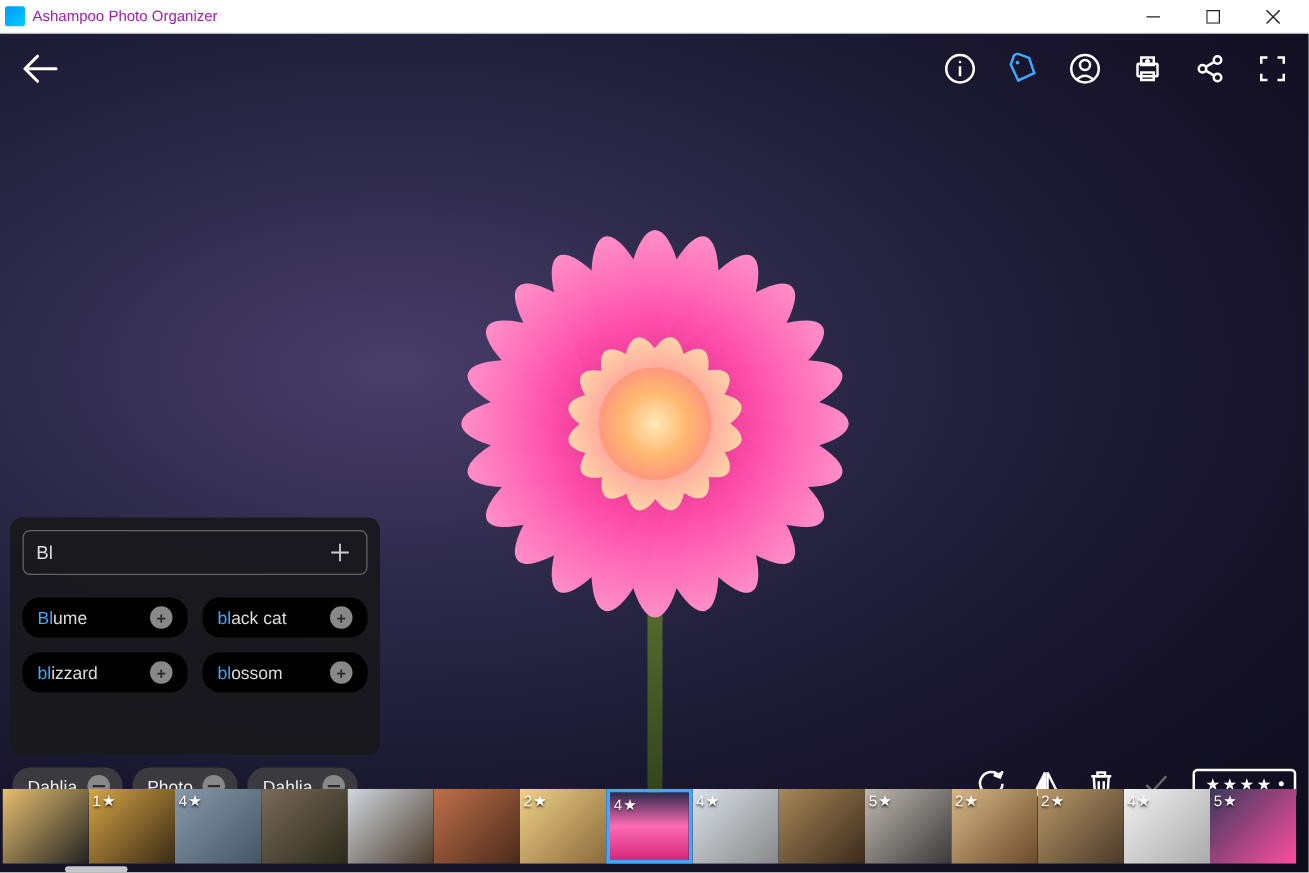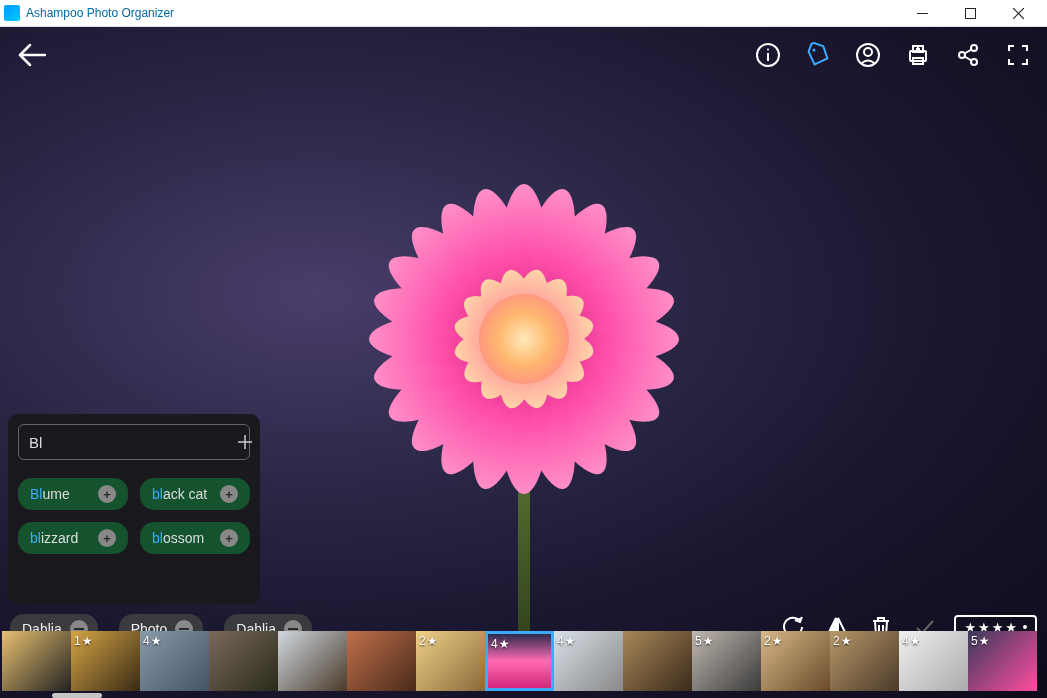--- a/index.html
+++ b/index.html
@@ -21,21 +21,21 @@
 }
 .app-icon {
   width: 16px;
   height: 16px;
   margin-right: 6px;
   background: linear-gradient(135deg, #0099ff, #00ccff);
   border-radius: 2px;
 }
 .title-text {
   font-size: 12px;
-  color: #0369a1;
+  color: #a21caf;
   flex: 1;
 }
 .win-controls {
   display: flex;
   gap: 18px;
   padding-right: 10px;
 }
 .win-btn {
   width: 30px;
   height: 27px;
@@ -129,21 +129,21 @@
   stroke: #ffffff;
   stroke-width: 2;
   fill: none;
 }
 .tool-btn.active svg { stroke: #3da9ff; }
 
 .tag-editor {
   position: absolute;
   left: 8px;
   top: 387px;
-  width: 252px;
+  width: 296px;
   background: rgba(24, 24, 28, 0.95);
   border-radius: 10px;
   padding: 10px;
 }
 .tag-input-row {
   display: flex;
   align-items: center;
   gap: 8px;
   border: 1px solid #666;
   border-radius: 6px;
@@ -168,21 +168,21 @@
   align-items: center;
   justify-content: center;
 }
 .suggestions {
   display: grid;
   grid-template-columns: 1fr 1fr;
   gap: 12px 12px;
   margin-bottom: 40px;
 }
 .suggestion {
-  background: #14532d;
+  background: #000000;
   border-radius: 14px;
   padding: 7px 12px;
   display: flex;
   align-items: center;
   justify-content: space-between;
   cursor: pointer;
   font-size: 14px;
 }
 .suggestion .highlight { color: #3da9ff; }
 .suggestion .rest { color: #ddd; }
@@ -197,21 +197,21 @@
   color: #2a2a2e;
   font-size: 13px;
   font-weight: bold;
 }
 
 .applied-tags {
   position: absolute;
   left: 10px;
   top: 587px;
   display: flex;
-  gap: 21px;
+  gap: 8px;
 }
 .applied-tag {
   background: #3a3a3f;
   border-radius: 14px;
   padding: 6px 10px 6px 12px;
   display: flex;
   align-items: center;
   gap: 8px;
   font-size: 14px;
   color: #eee;

